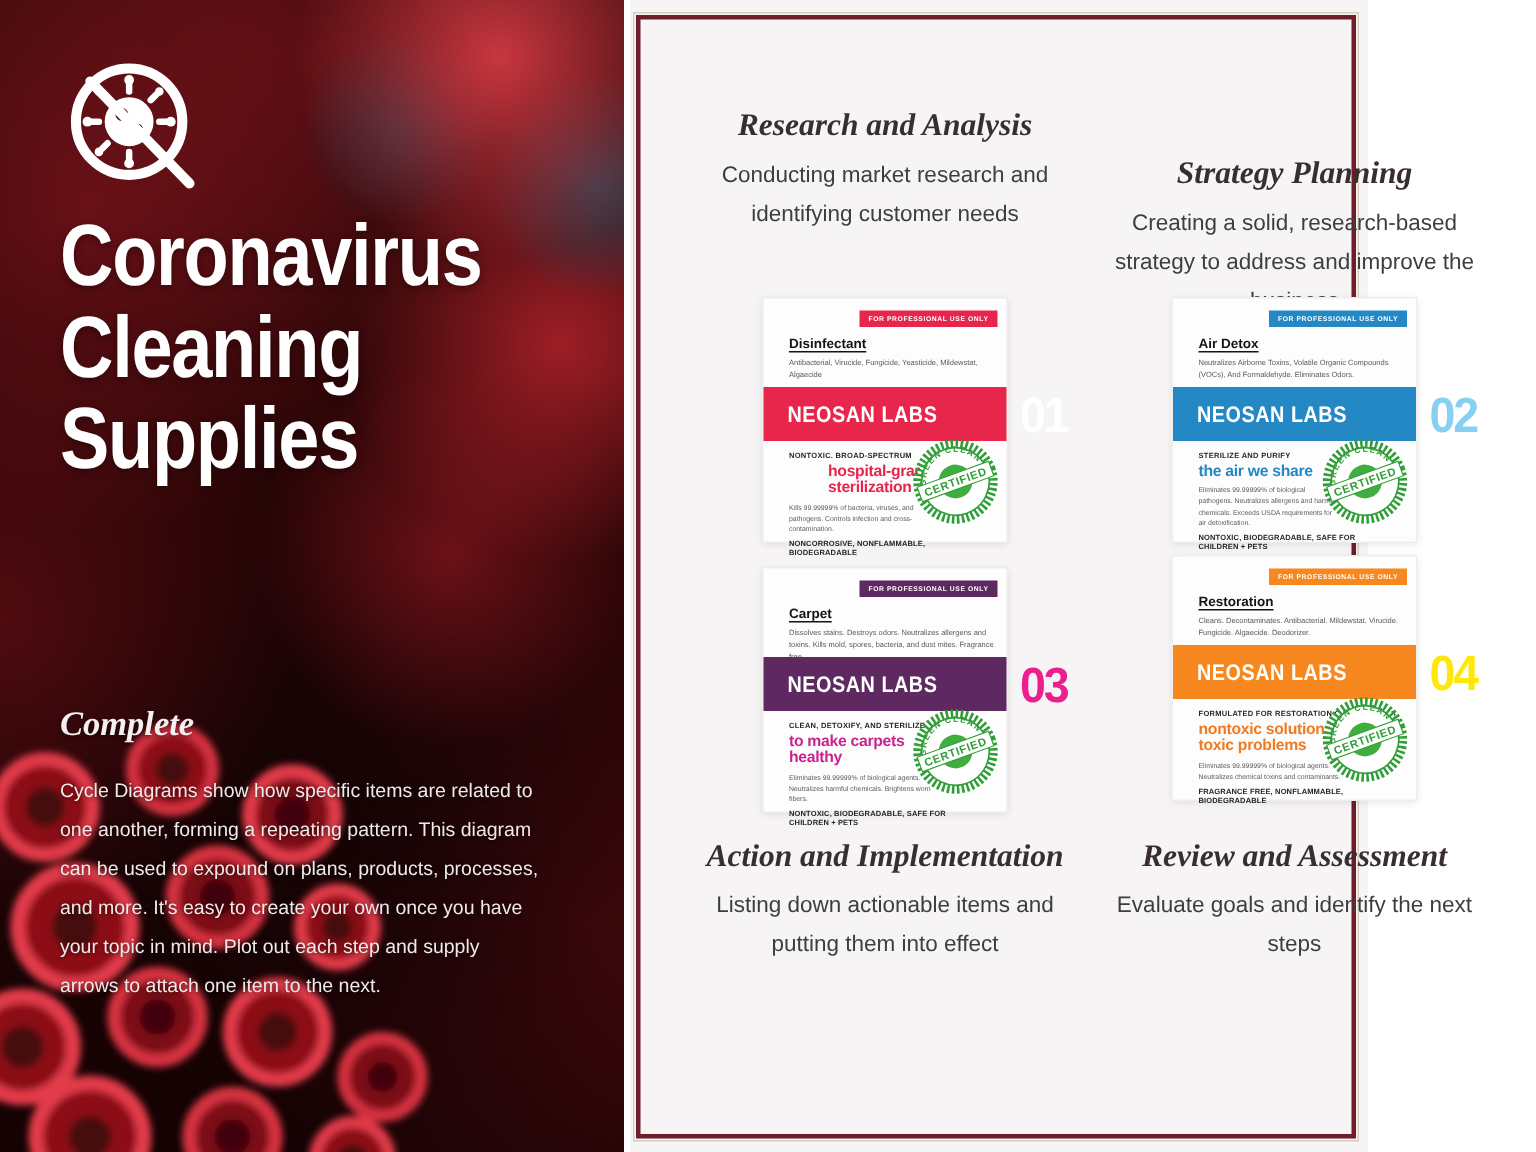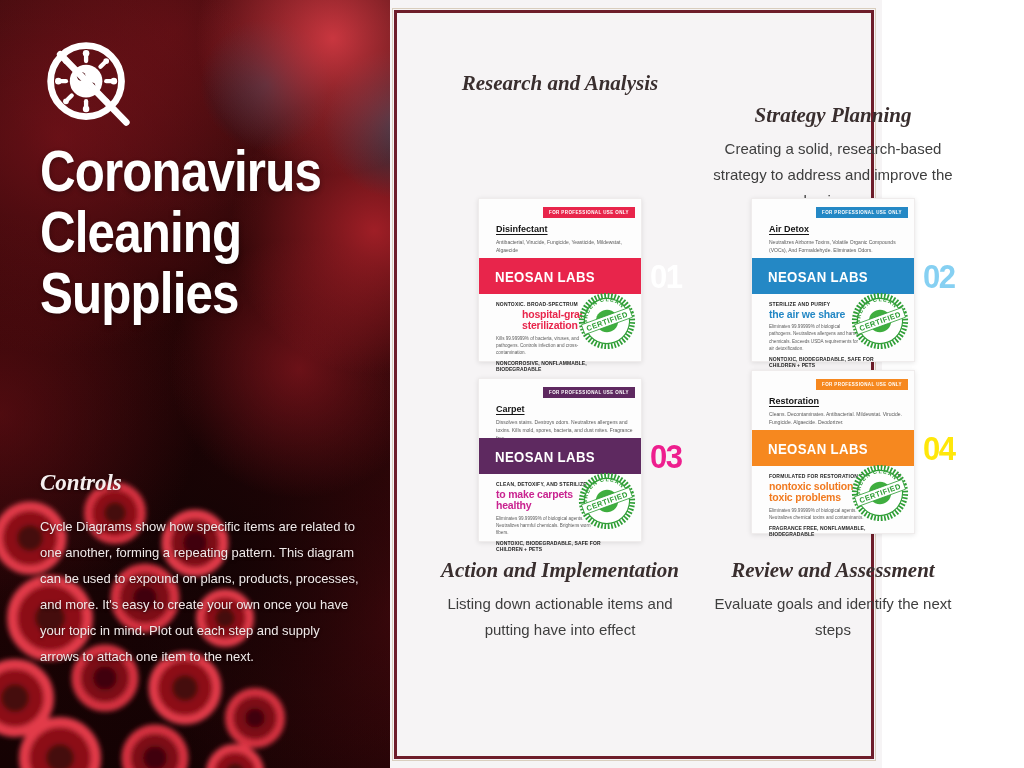--- a/index.html
+++ b/index.html
@@ -27,21 +27,21 @@
     font-size:58px;line-height:61px;font-weight:bold;letter-spacing:-1px;
     transform:scaleX(.85);transform-origin:left top;text-shadow:0 2px 6px rgba(0,0,0,.35);}
   #cover-title span{display:block;}
   #cover-sub{position:absolute;left:40px;top:470px;margin:0;color:#f6efef;
     font-family:"Liberation Serif",serif;font-style:italic;font-weight:600;
     font-size:23px;text-shadow:0 1px 3px rgba(0,0,0,.5);}
   #cover-body{position:absolute;left:40px;top:514px;width:322px;margin:0;color:#f0e9e9;
     font-size:13px;line-height:26px;text-shadow:0 1px 3px rgba(0,0,0,.55);}
 
   
-  #content{position:absolute;left:390px;top:0;width:492px;height:768px;background:#f6f4f5;}
+  #content{position:absolute;left:420px;top:0;width:492px;height:768px;background:#f6f4f5;}
   #frame{position:absolute;left:4px;top:10px;right:8px;bottom:9px;
     border:3px solid #6e1d2a;outline:1px solid #d9cebe;outline-offset:1px;}
 
   .step{position:absolute;width:300px;text-align:center;}
   .step h3{margin:0 0 8px;font-family:"Liberation Serif",serif;font-style:italic;
     font-weight:600;font-size:21px;color:#392e2e;}
   .step p{margin:0 auto;width:252px;font-size:15px;line-height:26px;color:#3e3e3e;}
   #step-1{left:13px;top:58px;}  #step-2{left:286px;top:58px;margin-top:32px;}
   #step-3{left:13px;top:545px;} #step-4{left:286px;top:545px;}
 
@@ -163,37 +163,38 @@
       <circle cx="41" cy="40" r="4.5" fill="#4d0f14"></circle>
       <circle cx="52" cy="50" r="3.6" fill="#4d0f14"></circle>
       <line x1="19" y1="17" x2="88" y2="88" stroke="#ffffff" stroke-width="7" stroke-linecap="round"></line>
     </svg>
 
     <h1 id="cover-title">
       <span>Coronavirus</span>
       <span>Cleaning</span>
       <span>Supplies</span>
     </h1>
-    <h2 id="cover-sub">Controls</h2>
+    <h2 id="cover-sub">Complete</h2>
     <p id="cover-body">Cycle Diagrams show how specific items are related to one another, forming a repeating pattern. This diagram can be used to expound on plans, products, processes, and more. It's easy to create your own once you have your topic in mind. Plot out each step and supply arrows to attach one item to the next.</p>
   </aside>
 
   <main id="content" style="background: rgb(246, 244, 245);">
     <div id="frame" style="border-color: rgb(110, 29, 42);">
 
       <section class="step" id="step-1">
         <h3>Research and Analysis</h3>
+        <p>Conducting market research and identifying customer needs</p>
       </section>
       <section class="step" id="step-2">
         <h3>Strategy Planning</h3>
         <p>Creating a solid, research-based strategy to address and improve the business</p>
       </section>
       <section class="step" id="step-3">
         <h3>Action and Implementation</h3>
-        <p>Listing down actionable items and putting have into effect</p>
+        <p>Listing down actionable items and putting them into effect</p>
       </section>
       <section class="step" id="step-4">
         <h3>Review and Assessment</h3>
         <p>Evaluate goals and identify the next steps</p>
       </section>
 
       <div class="card" id="card-1">
         <div class="tag" style="background: rgb(232, 37, 75);">FOR PROFESSIONAL USE ONLY</div>
         <div class="pname">Disinfectant</div>
         <div class="psub">Antibacterial, Virucide, Fungicide, Yeasticide, Mildewstat, Algaecide</div>

